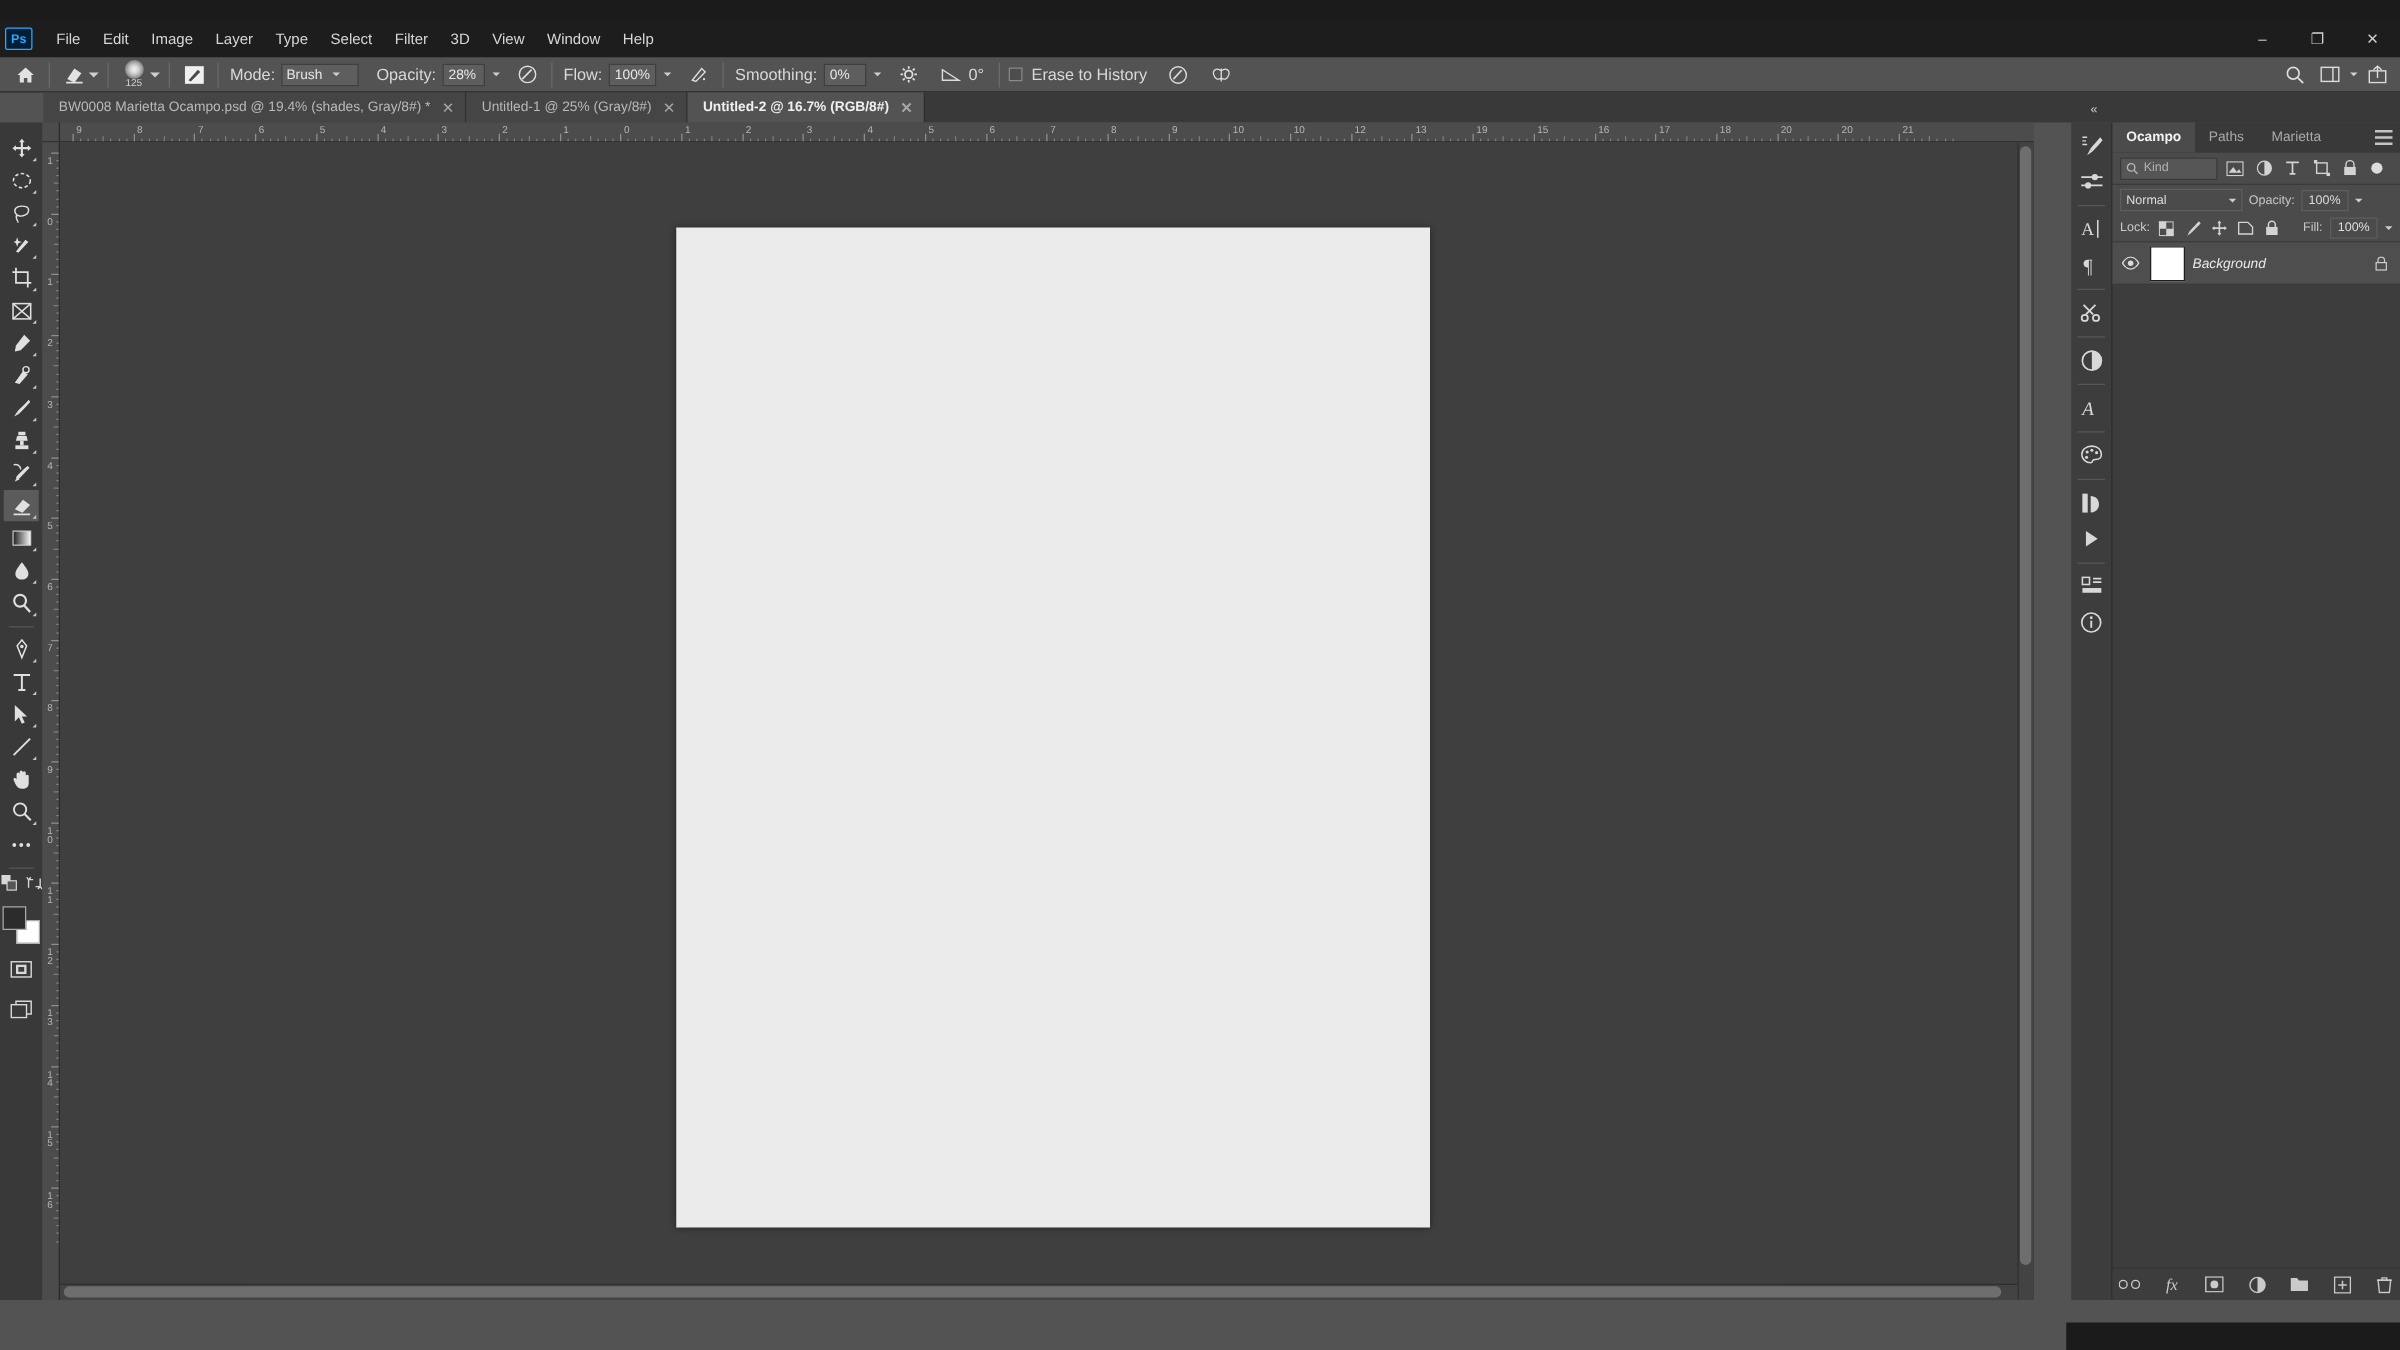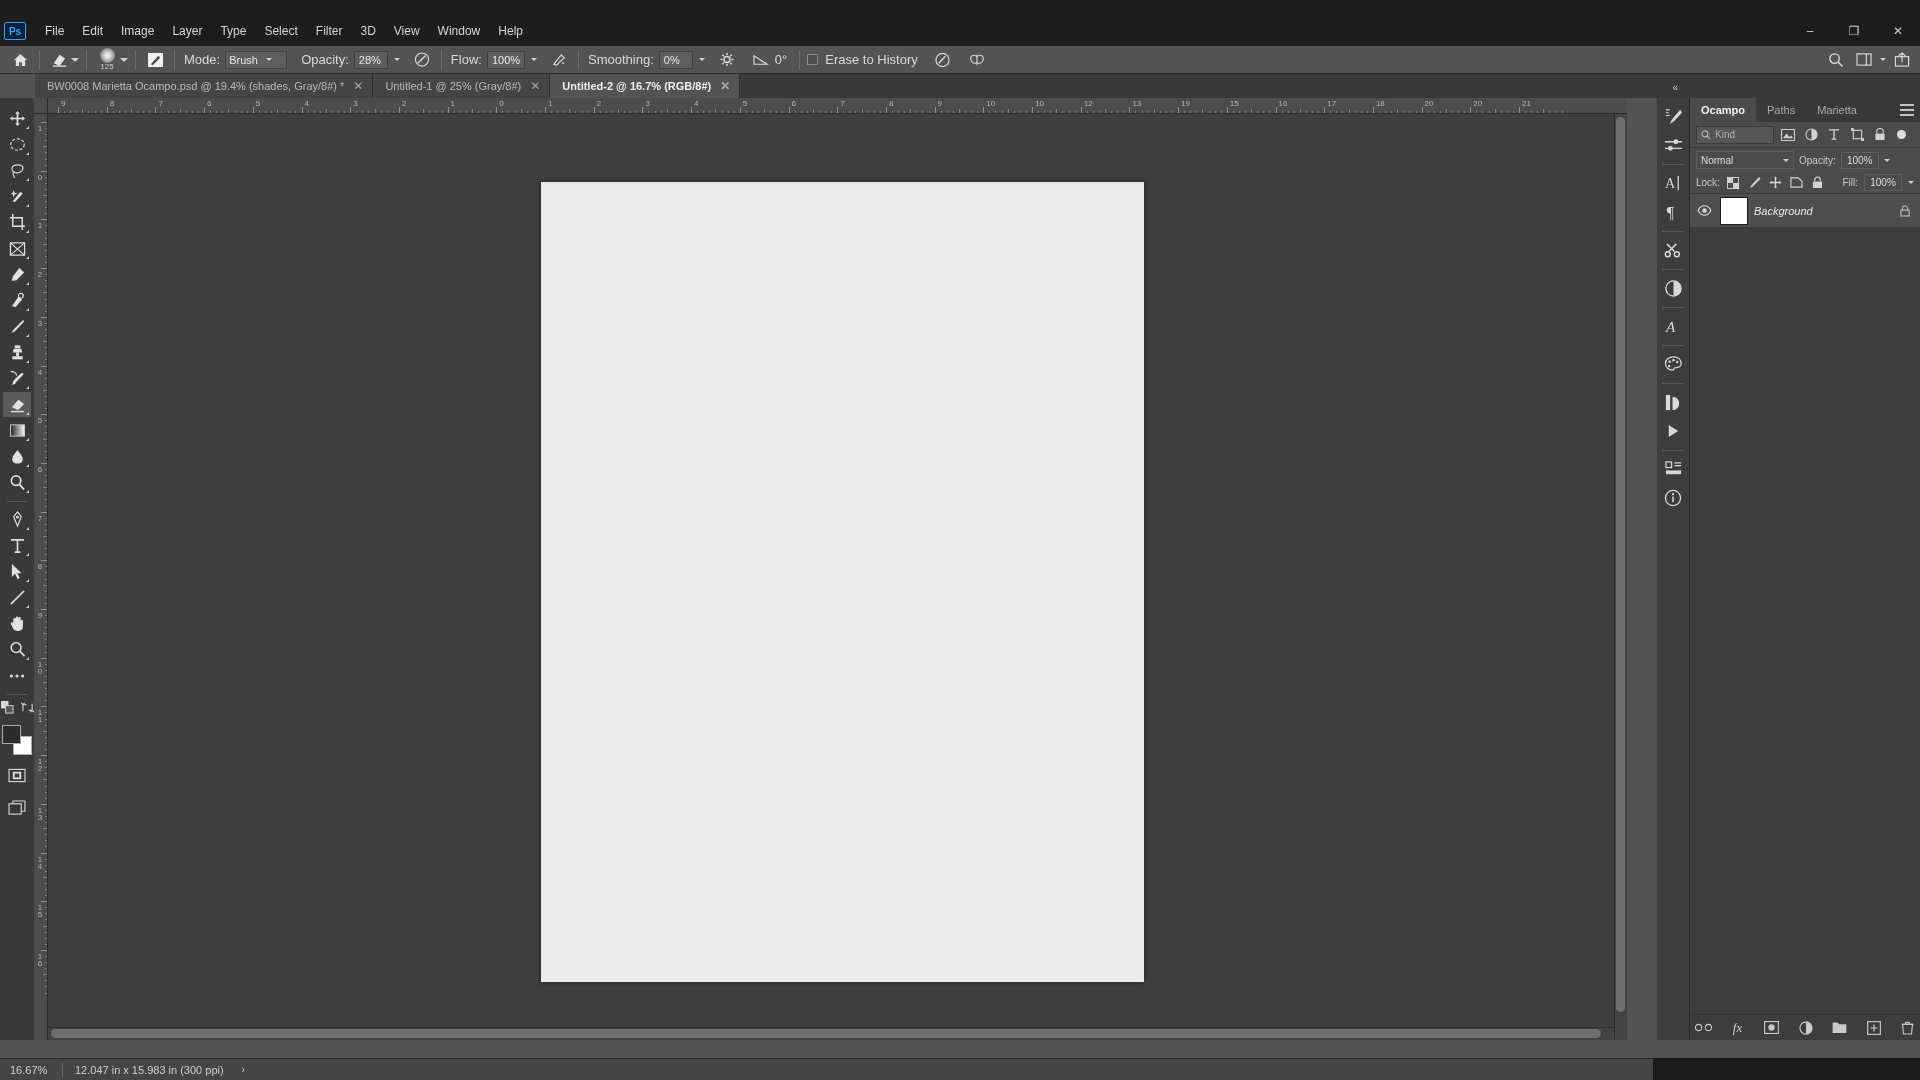--- a/index.html
+++ b/index.html
@@ -1054,26 +1054,20 @@
   <div class="canvas-area">
     <div class="artboard"></div>
     <div class="scroll-v">
       <div class="scroll-thumb-v"></div>
     </div>
     <div class="scroll-h">
       <div class="scroll-thumb-h"></div>
     </div>
   </div>
 
-  <div class="statusbar">
-    <div class="st-zoom">16.67%</div>
-    <div class="st-sep"></div>
-    <div class="st-dims">12.047 in x 15.983 in (300 ppi)</div>
-    <div class="st-arrow">›</div>
-  </div>
 
   <div class="dock-collapse">«</div>
   <div class="right-dock">
     <div class="dock-icon">
       <svg width="19" height="19" viewBox="0 0 20 20">
           <path d="M2 3 h4 M2 6 h3 M2 9 h4" stroke="#d8d8d8" stroke-width="1.2"></path>
           <path d="M17 3 C15 5.5 10 11 8.5 13 L10.5 15 C12.5 13 17.5 7.5 19 5.5 Z" fill="#d8d8d8"></path>
           <path d="M8.5 13 L6 18 L10.5 15 Z" fill="#d8d8d8"></path>
         </svg>
     </div>

